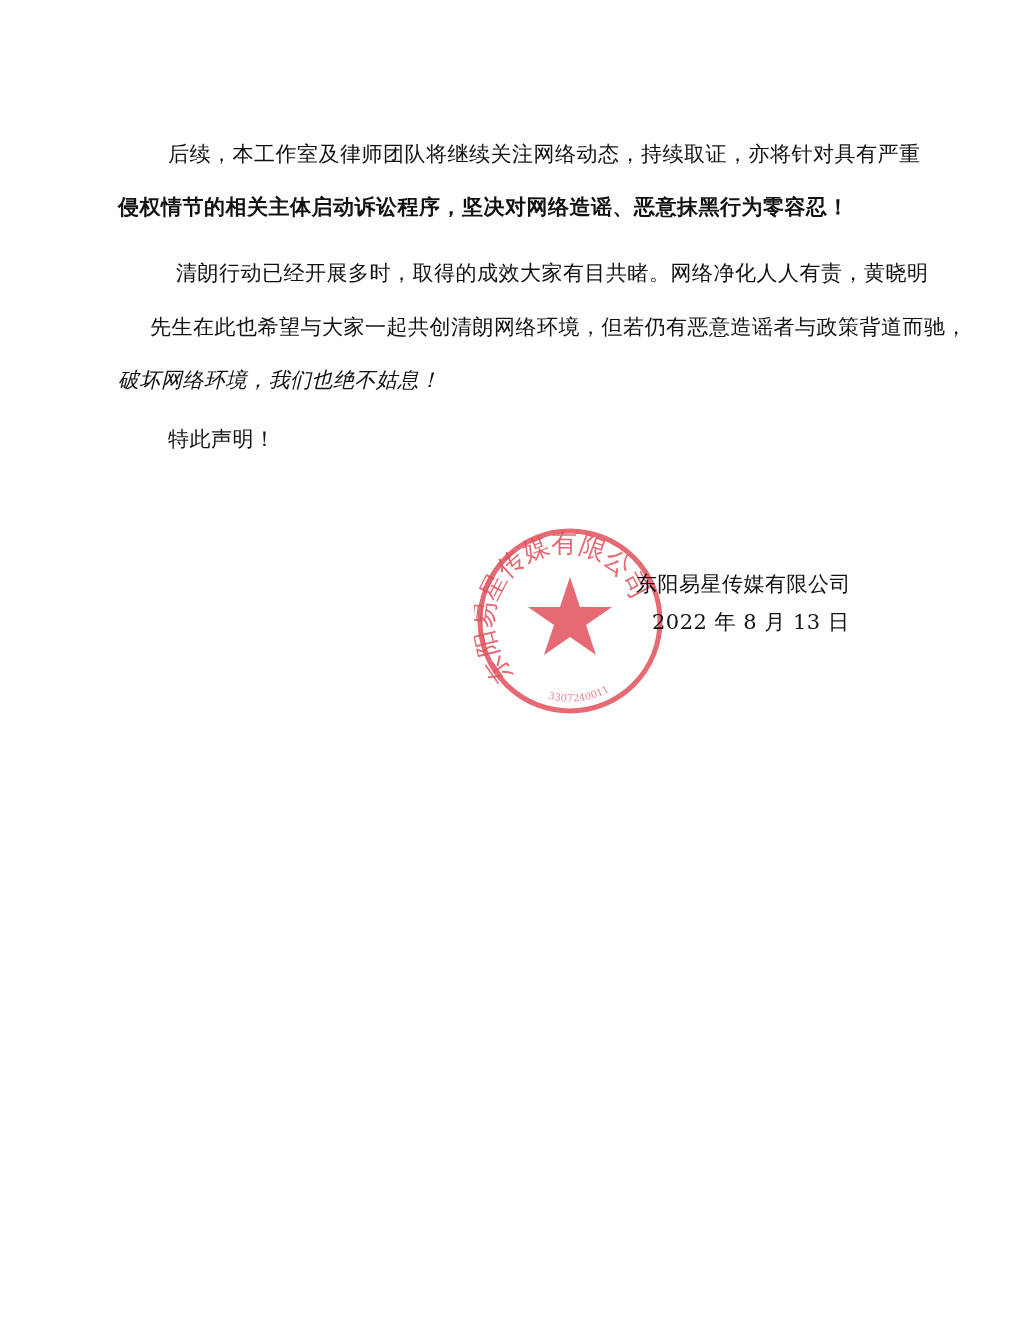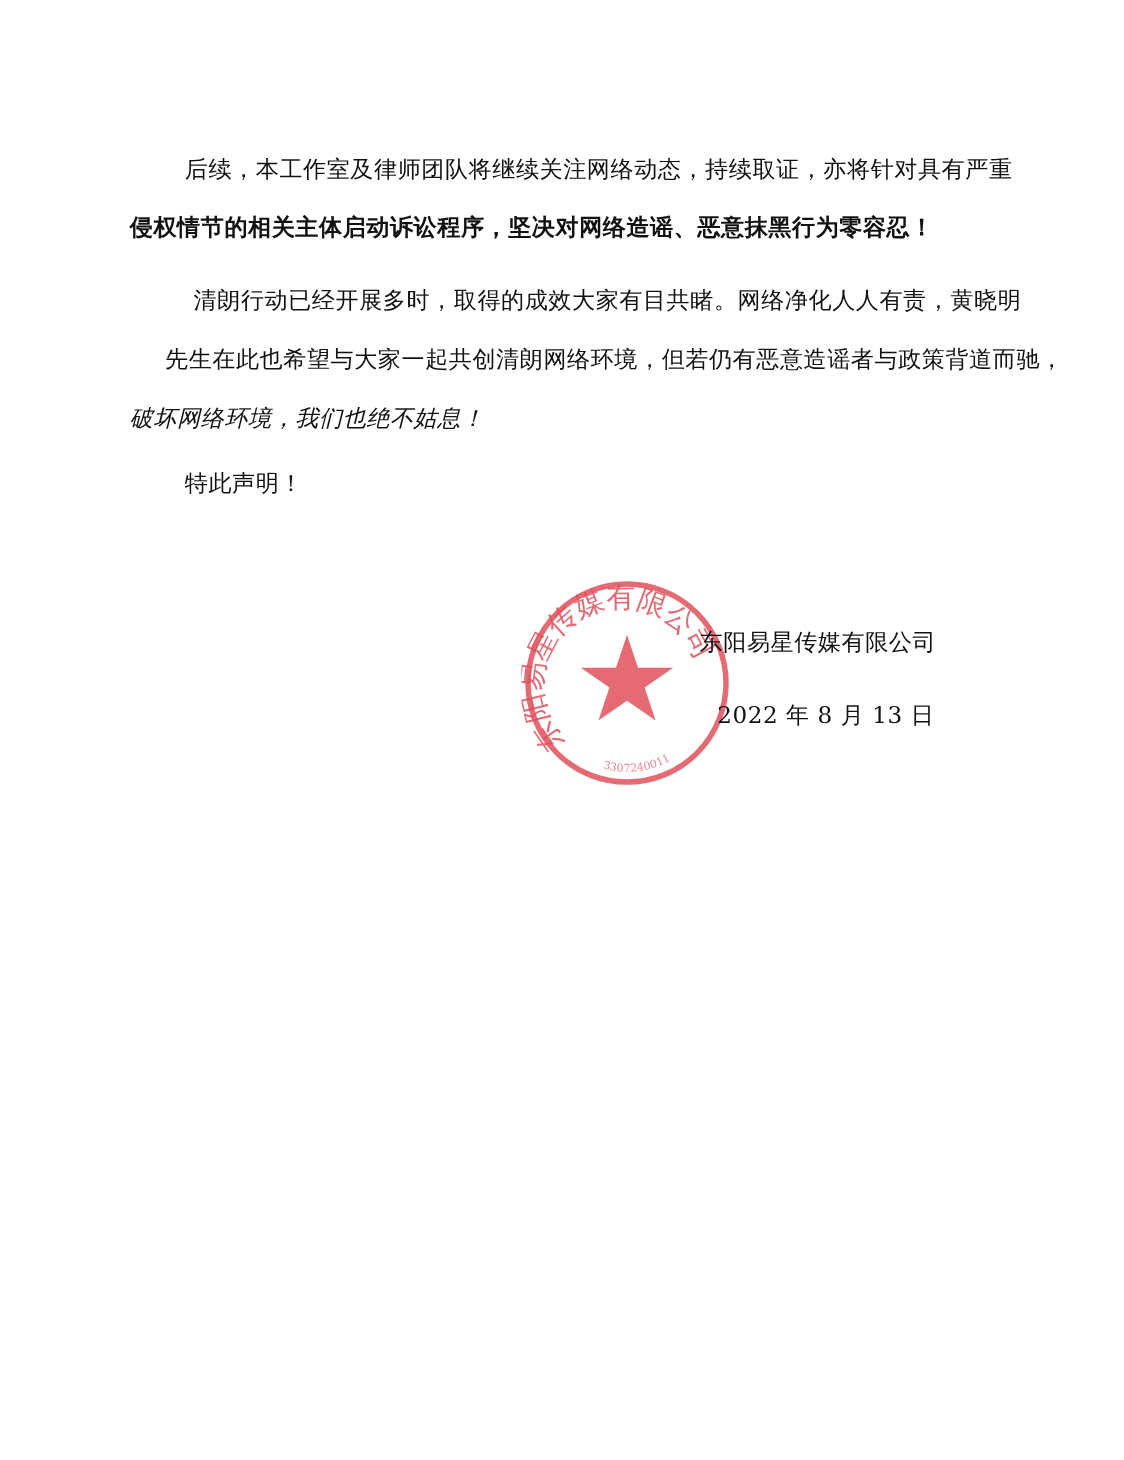--- a/index.html
+++ b/index.html
@@ -30,14 +30,14 @@
     <polygon points="96,52 106,82 138,82 112,100 122,130 96,112 70,130 80,100 54,82 86,82" fill="#e0505a" opacity="0.85"></polygon>
     <text font-size="26" fill="#e0505a" opacity="0.85" font-family="DejaVu Serif, serif">
       <textPath href="#sealArc">东阳易星传媒有限公司</textPath>
     </text>
     <text font-size="10" fill="#e0505a" opacity="0.7" font-family="DejaVu Serif, serif">
       <textPath href="#numArc" startOffset="10%">3307240011</textPath>
     </text>
   </svg>
 
   <div class="line" style="left:636px;top:570px;">东阳易星传媒有限公司</div>
-  <div class="line" style="left:652px;top:636px;">2022 年 8 月 13 日</div>
+  <div class="line" style="left:652px;top:608px;">2022 年 8 月 13 日</div>
 </div>
 
 </body></html>

